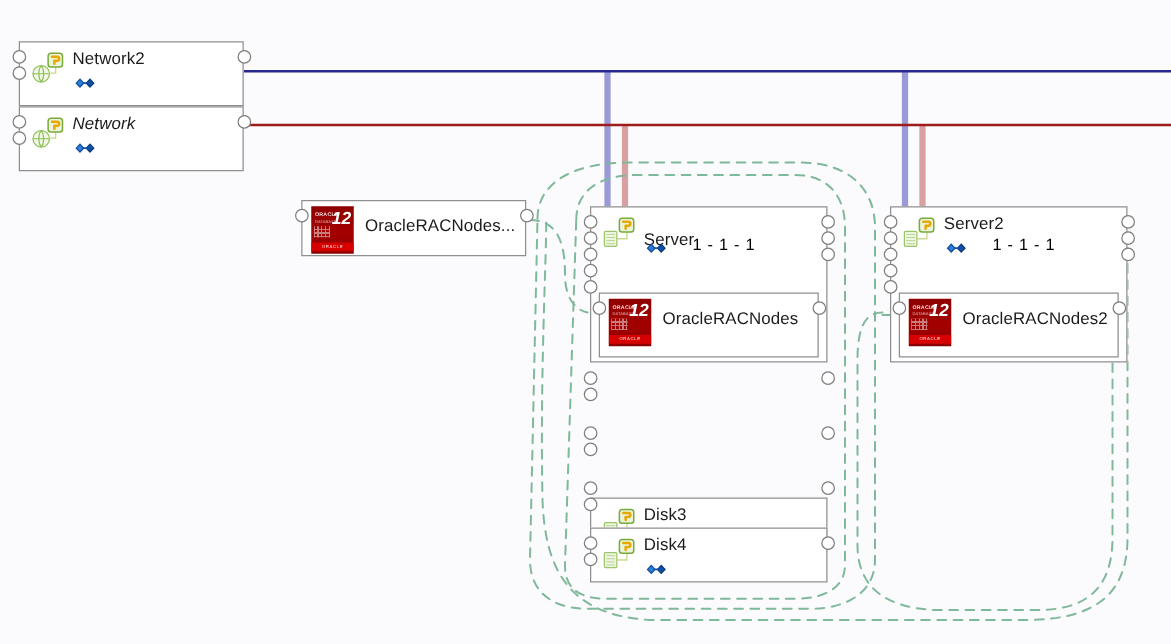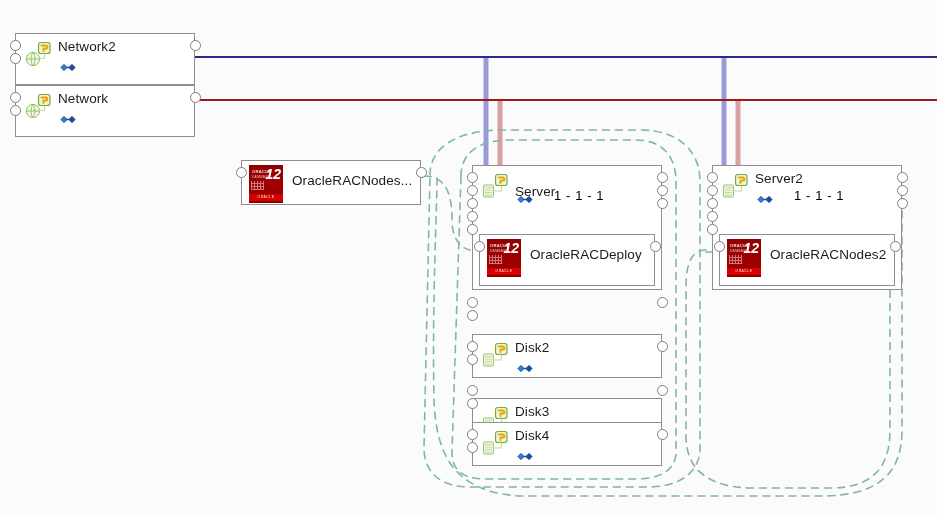--- a/index.html
+++ b/index.html
@@ -172,21 +172,21 @@
         <div class="node-label" style="left:42px;top:5px">Network2</div>
         <div class="linkglyph" style="left:44px;top:25px"><svg width="16" height="11" viewBox="0 0 16 11">
     <path d="M7 5.5 4 2.4 1 5.5 4 8.6Z" fill="#2f7fd8" stroke="#114f9e" stroke-width="1"></path>
     <path d="M15 5.5 12 2.4 9 5.5 12 8.6Z" fill="#1050a8" stroke="#0b3b7d" stroke-width="1"></path>
     <path d="M6 5.5h4" stroke="#1050a8" stroke-width="1.4"></path>
   </svg></div>
       </div>
       <div class="port" style="left: 9.5px; top: 39.5px; z-index: 6;"></div>
       <div class="port" style="left: 9.5px; top: 52.5px; z-index: 6;"></div>
       <div class="port" style="left: 189.5px; top: 39.5px; z-index: 6;"></div>
-      <div class="node" style="left: 15px; top: 85px; width: 180px; height: 52px; z-index: 3;">
+      <div class="node" style="left: 15px; top: 85px; width: 180px; height: 52px; z-index: 3; font-style: italic;">
         <div class="glyph" style="left:8px;top:6px"><svg width="28" height="28" viewBox="0 0 28 28">
     <circle cx="9" cy="19" r="6.6" fill="#f0f7e6" stroke="#8cbf52" stroke-width="1"></circle>
     <path d="M2.4 19h13.2M9 12.4c2.6 3 2.6 10.2 0 13.2M9 12.4c-2.6 3-2.6 10.2 0 13.2" fill="none" stroke="#8cbf52" stroke-width=".9"></path>
     <path d="M15 18.5h5.5v-6" fill="none" stroke="#cbd98f" stroke-width="1.1"></path>
     <rect x="14.5" y="2.5" width="11.5" height="11" rx="2.2" fill="#e9f4d8" stroke="#7aa93c" stroke-width="1.2"></rect>
     <path d="M17.6 5.4h4.1c1 0 1.6.7 1.6 1.6 0 .9-.6 1.6-1.6 1.6h-2.2v2.3" fill="none" stroke="#e8a800" stroke-width="2" stroke-linecap="round" stroke-linejoin="round"></path>
   </svg></div>
         <div class="node-label" style="left:42px;top:5px">Network</div>
         <div class="linkglyph" style="left:44px;top:25px"><svg width="16" height="11" viewBox="0 0 16 11">
     <path d="M7 5.5 4 2.4 1 5.5 4 8.6Z" fill="#2f7fd8" stroke="#114f9e" stroke-width="1"></path>
@@ -247,21 +247,21 @@
           <div class="oracle-logo">
      <div class="ol-top">ORACLE</div>
      <div class="ol-sub">DATABASE</div>
      <div class="ol-num">12</div>
      <div class="ol-grid"></div>
      <div class="ol-bar">
               <span>ORACLE</span>
             </div>
   </div>
         </div>
-        <div class="node-label" style="left:50px;top:12px">OracleRACDeploy</div>
+        <div class="node-label" style="left:50px;top:12px">OracleRACNodes</div>
       </div>
       <div class="port" style="left: 473.5px; top: 240.5px; z-index: 6;"></div>
       <div class="port" style="left: 649.5px; top: 240.5px; z-index: 6;"></div>
       <div class="node" style="left: 712px; top: 165px; width: 190px; height: 125px; z-index: 3;">
         <div class="glyph" style="left:8px;top:6px"><svg width="28" height="28" viewBox="0 0 28 28">
     <rect x="2.5" y="13" width="10" height="12" rx="1" fill="#eef6e1" stroke="#9cc46a" stroke-width="1"></rect>
     <g stroke="#b9d493" stroke-width=".8">
       <line x1="4" y1="15.5" x2="11" y2="15.5"></line>
               <line x1="4" y1="18" x2="11" y2="18"></line>
       <line x1="4" y1="20.5" x2="11" y2="20.5"></line>
@@ -299,79 +299,59 @@
             </div>
   </div>
         </div>
         <div class="node-label" style="left:50px;top:12px">OracleRACNodes2</div>
       </div>
       <div class="port" style="left: 713.5px; top: 240.5px; z-index: 6;"></div>
       <div class="port" style="left: 889.5px; top: 240.5px; z-index: 6;"></div>
       <div class="port" style="left: 466.5px; top: 296.5px; z-index: 6;"></div>
       <div class="port" style="left: 466.5px; top: 309.5px; z-index: 6;"></div>
       <div class="port" style="left: 656.5px; top: 296.5px; z-index: 6;"></div>
-      <div class="node" style="left: 472px; top: 334px; width: 190px; height: 44px; z-index: 3;">
+      <div class="port" style="left: 466.5px; top: 340.5px; z-index: 6;"></div>
+      <div class="port" style="left: 466.5px; top: 353.5px; z-index: 6;"></div>
+      <div class="port" style="left: 656.5px; top: 340.5px; z-index: 6;"></div>
+      <div class="node" style="left: 472px; top: 378px; width: 190px; height: 44px; z-index: 3; margin-top: 20px;">
         <div class="glyph" style="left:8px;top:6px"><svg width="28" height="28" viewBox="0 0 28 28">
     <rect x="2.5" y="13" width="10" height="12" rx="1" fill="#eef6e1" stroke="#9cc46a" stroke-width="1"></rect>
     <g stroke="#b9d493" stroke-width=".8">
       <line x1="4" y1="15.5" x2="11" y2="15.5"></line>
               <line x1="4" y1="18" x2="11" y2="18"></line>
       <line x1="4" y1="20.5" x2="11" y2="20.5"></line>
               <line x1="4" y1="23" x2="11" y2="23"></line>
     </g>
     <path d="M12.5 19h8v-6" fill="none" stroke="#cbd98f" stroke-width="1.1"></path>
     <rect x="14.5" y="2.5" width="11.5" height="11" rx="2.2" fill="#e9f4d8" stroke="#7aa93c" stroke-width="1.2"></rect>
     <path d="M17.6 5.4h4.1c1 0 1.6.7 1.6 1.6 0 .9-.6 1.6-1.6 1.6h-2.2v2.3" fill="none" stroke="#e8a800" stroke-width="2" stroke-linecap="round" stroke-linejoin="round"></path>
   </svg></div>
-        <div class="node-label" style="left:42px;top:5px">Disk2</div>
-        <div class="linkglyph" style="left:44px;top:25px"><svg width="16" height="11" viewBox="0 0 16 11">
-    <path d="M7 5.5 4 2.4 1 5.5 4 8.6Z" fill="#2f7fd8" stroke="#114f9e" stroke-width="1"></path>
-    <path d="M15 5.5 12 2.4 9 5.5 12 8.6Z" fill="#1050a8" stroke="#0b3b7d" stroke-width="1"></path>
-    <path d="M6 5.5h4" stroke="#1050a8" stroke-width="1.4"></path>
-  </svg></div>
-      </div>
-      <div class="port" style="left: 466.5px; top: 340.5px; z-index: 6;"></div>
-      <div class="port" style="left: 466.5px; top: 353.5px; z-index: 6;"></div>
-      <div class="port" style="left: 656.5px; top: 340.5px; z-index: 6;"></div>
-      <div class="node" style="left: 472px; top: 378px; width: 190px; height: 44px; z-index: 3; margin-top: 20px;">
+        <div class="node-label" style="left:42px;top:5px">Disk3</div>
+        <div class="linkglyph" style="left:44px;top:25px"><svg width="16" height="11" viewBox="0 0 16 11">
+    <path d="M7 5.5 4 2.4 1 5.5 4 8.6Z" fill="#2f7fd8" stroke="#114f9e" stroke-width="1"></path>
+    <path d="M15 5.5 12 2.4 9 5.5 12 8.6Z" fill="#1050a8" stroke="#0b3b7d" stroke-width="1"></path>
+    <path d="M6 5.5h4" stroke="#1050a8" stroke-width="1.4"></path>
+  </svg></div>
+      </div>
+      <div class="port" style="left: 466.5px; top: 384.5px; z-index: 6;"></div>
+      <div class="port" style="left: 466.5px; top: 397.5px; z-index: 6;"></div>
+      <div class="port" style="left: 656.5px; top: 384.5px; z-index: 6;"></div>
+      <div class="node" style="left: 472px; top: 422px; width: 190px; height: 44px; z-index: 3;">
         <div class="glyph" style="left:8px;top:6px"><svg width="28" height="28" viewBox="0 0 28 28">
     <rect x="2.5" y="13" width="10" height="12" rx="1" fill="#eef6e1" stroke="#9cc46a" stroke-width="1"></rect>
     <g stroke="#b9d493" stroke-width=".8">
       <line x1="4" y1="15.5" x2="11" y2="15.5"></line>
               <line x1="4" y1="18" x2="11" y2="18"></line>
       <line x1="4" y1="20.5" x2="11" y2="20.5"></line>
               <line x1="4" y1="23" x2="11" y2="23"></line>
     </g>
     <path d="M12.5 19h8v-6" fill="none" stroke="#cbd98f" stroke-width="1.1"></path>
     <rect x="14.5" y="2.5" width="11.5" height="11" rx="2.2" fill="#e9f4d8" stroke="#7aa93c" stroke-width="1.2"></rect>
     <path d="M17.6 5.4h4.1c1 0 1.6.7 1.6 1.6 0 .9-.6 1.6-1.6 1.6h-2.2v2.3" fill="none" stroke="#e8a800" stroke-width="2" stroke-linecap="round" stroke-linejoin="round"></path>
   </svg></div>
-        <div class="node-label" style="left:42px;top:5px">Disk3</div>
-        <div class="linkglyph" style="left:44px;top:25px"><svg width="16" height="11" viewBox="0 0 16 11">
-    <path d="M7 5.5 4 2.4 1 5.5 4 8.6Z" fill="#2f7fd8" stroke="#114f9e" stroke-width="1"></path>
-    <path d="M15 5.5 12 2.4 9 5.5 12 8.6Z" fill="#1050a8" stroke="#0b3b7d" stroke-width="1"></path>
-    <path d="M6 5.5h4" stroke="#1050a8" stroke-width="1.4"></path>
-  </svg></div>
-      </div>
-      <div class="port" style="left: 466.5px; top: 384.5px; z-index: 6;"></div>
-      <div class="port" style="left: 466.5px; top: 397.5px; z-index: 6;"></div>
-      <div class="port" style="left: 656.5px; top: 384.5px; z-index: 6;"></div>
-      <div class="node" style="left: 472px; top: 422px; width: 190px; height: 44px; z-index: 3;">
-        <div class="glyph" style="left:8px;top:6px"><svg width="28" height="28" viewBox="0 0 28 28">
-    <rect x="2.5" y="13" width="10" height="12" rx="1" fill="#eef6e1" stroke="#9cc46a" stroke-width="1"></rect>
-    <g stroke="#b9d493" stroke-width=".8">
-      <line x1="4" y1="15.5" x2="11" y2="15.5"></line>
-              <line x1="4" y1="18" x2="11" y2="18"></line>
-      <line x1="4" y1="20.5" x2="11" y2="20.5"></line>
-              <line x1="4" y1="23" x2="11" y2="23"></line>
-    </g>
-    <path d="M12.5 19h8v-6" fill="none" stroke="#cbd98f" stroke-width="1.1"></path>
-    <rect x="14.5" y="2.5" width="11.5" height="11" rx="2.2" fill="#e9f4d8" stroke="#7aa93c" stroke-width="1.2"></rect>
-    <path d="M17.6 5.4h4.1c1 0 1.6.7 1.6 1.6 0 .9-.6 1.6-1.6 1.6h-2.2v2.3" fill="none" stroke="#e8a800" stroke-width="2" stroke-linecap="round" stroke-linejoin="round"></path>
-  </svg></div>
         <div class="node-label" style="left:42px;top:5px">Disk4</div>
         <div class="linkglyph" style="left:44px;top:25px"><svg width="16" height="11" viewBox="0 0 16 11">
     <path d="M7 5.5 4 2.4 1 5.5 4 8.6Z" fill="#2f7fd8" stroke="#114f9e" stroke-width="1"></path>
     <path d="M15 5.5 12 2.4 9 5.5 12 8.6Z" fill="#1050a8" stroke="#0b3b7d" stroke-width="1"></path>
     <path d="M6 5.5h4" stroke="#1050a8" stroke-width="1.4"></path>
   </svg></div>
       </div>
       <div class="port" style="left: 466.5px; top: 428.5px; z-index: 6;"></div>
       <div class="port" style="left: 466.5px; top: 441.5px; z-index: 6;"></div>
       <div class="port" style="left: 656.5px; top: 428.5px; z-index: 6;"></div>

